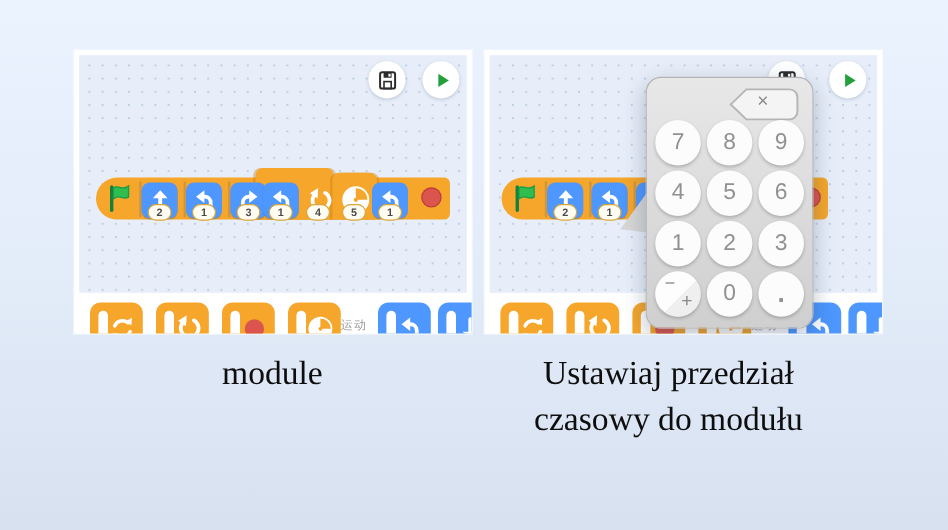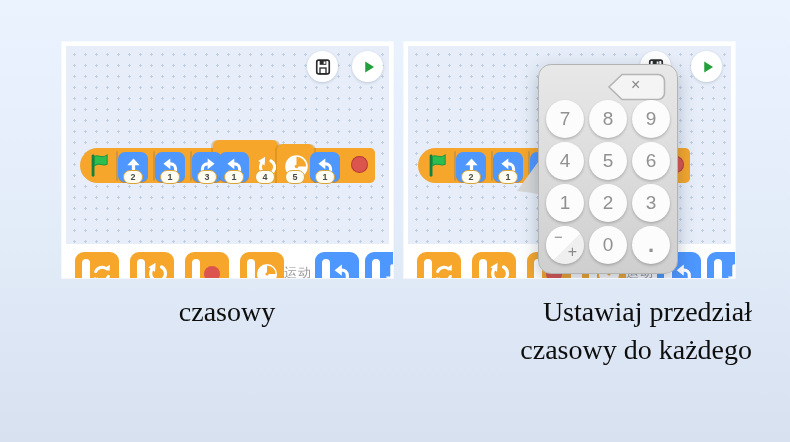--- a/index.html
+++ b/index.html
@@ -32,37 +32,37 @@
   .stopdot{position:absolute;top:16px;width:17px;height:17px;border-radius:50%;background:#DB544E;box-shadow:inset 0 0 0 1px rgba(150,40,30,.5);}
   .badge{position:absolute;top:30px;width:20px;height:14px;background:#fffdf2;border:1.6px solid #d9a43a;border-radius:8px;display:flex;align-items:center;justify-content:center;font-size:9px;font-weight:bold;color:#4a4a4a;box-sizing:border-box;}
   .badge.active{width:23px;height:16px;top:28px;background:#fff;border-color:#c9c9c9;color:#666;}
 
   
   .tbblock{position:absolute;top:210px;width:44px;height:44px;border-radius:9px;display:flex;align-items:center;justify-content:flex-end;padding-right:5px;box-sizing:border-box;}
   .tb-orange{background:#F5A62B;}
   .tb-blue{background:#4D97FF;}
   .tbblock::before{content:"";position:absolute;left:7px;top:7px;width:8px;height:23px;background:#fff;border-radius:4px;}
   .tb-stopdot{width:16px;height:16px;border-radius:50%;background:#DB544E;margin-right:4px;}
-  .motion-label{position:absolute;top:222px;font-size:13px;color:#9a9a9a;letter-spacing:1px;}
+  .motion-label{position:absolute;top:222px;font-size:10px;color:#9a9a9a;letter-spacing:1px;}
 
   
   .keypad{position:absolute;left:134px;top:22px;width:138px;height:208px;background:linear-gradient(180deg,#e8e8e8,#cfcfcf);border:1px solid #b3b3b3;border-radius:13px;box-shadow:0 6px 18px rgba(40,60,90,.30);z-index:5;}
   .kp-tail{position:absolute;left:113px;top:116px;width:24px;height:36px;background:#d6d6d6;clip-path:polygon(100% 0,100% 100%,0 92%);z-index:4;box-shadow:0 4px 8px rgba(40,60,90,.2);}
   .kp-back{position:absolute;left:68px;top:8px;width:60px;height:28px;}
   .kp-x{position:absolute;left:24px;top:3px;font-size:16px;color:#868686;}
   .key{position:absolute;width:38px;height:38px;border-radius:50%;background:#fcfcfc;box-shadow:0 1.5px 3px rgba(0,0,0,.22);display:flex;align-items:center;justify-content:center;font-size:19px;color:#919191;}
   .key-pm{font-size:15px;background:linear-gradient(135deg,#fdfdfd 55%,#efefef 55%);}
   .pm-minus{position:absolute;left:8px;top:2px;font-size:15px;color:#8a8a8a;}
   .pm-plus{position:absolute;right:7px;bottom:3px;font-size:16px;color:#8a8a8a;}
   .key-dot{font-size:22px;font-weight:bold;}
 
   
   .caption{position:absolute;top:293px;text-align:center;font-family:"Liberation Serif",serif;font-size:28px;line-height:38px;color:#0e0e0e;}
   .caption-left{left:37px;width:380px;}
-  .caption-right{left:390px;width:362px;text-align:right;}
+  .caption-right{left:376px;width:362px;}
 
   svg{overflow:visible;}
 </style>
 </head>
 <body>
 
 <svg width="0" height="0" style="position:absolute">
   <defs>
     <symbol id="i-up" viewBox="0 0 24 24">
       <path d="M12 20V8" stroke="#fff" stroke-width="3.4" stroke-linecap="round" fill="none"></path>
@@ -364,20 +364,20 @@
       <div class="key" style="left:50px;top:161px;">
           <span>0</span>
         </div>
       <div class="key key-dot" style="left:93px;top:161px;">
           <span>.</span>
         </div>
     </div>
   </div>
 
   <div class="caption caption-left">
-    <div>czasowy</div>
+    <div>module</div>
   </div>
   <div class="caption caption-right">
     <div>Ustawiaj przedział</div>
-    <div>czasowy do każdego</div>
+    <div>czasowy do modułu</div>
   </div>
 
 </div>
 
 </body></html>

